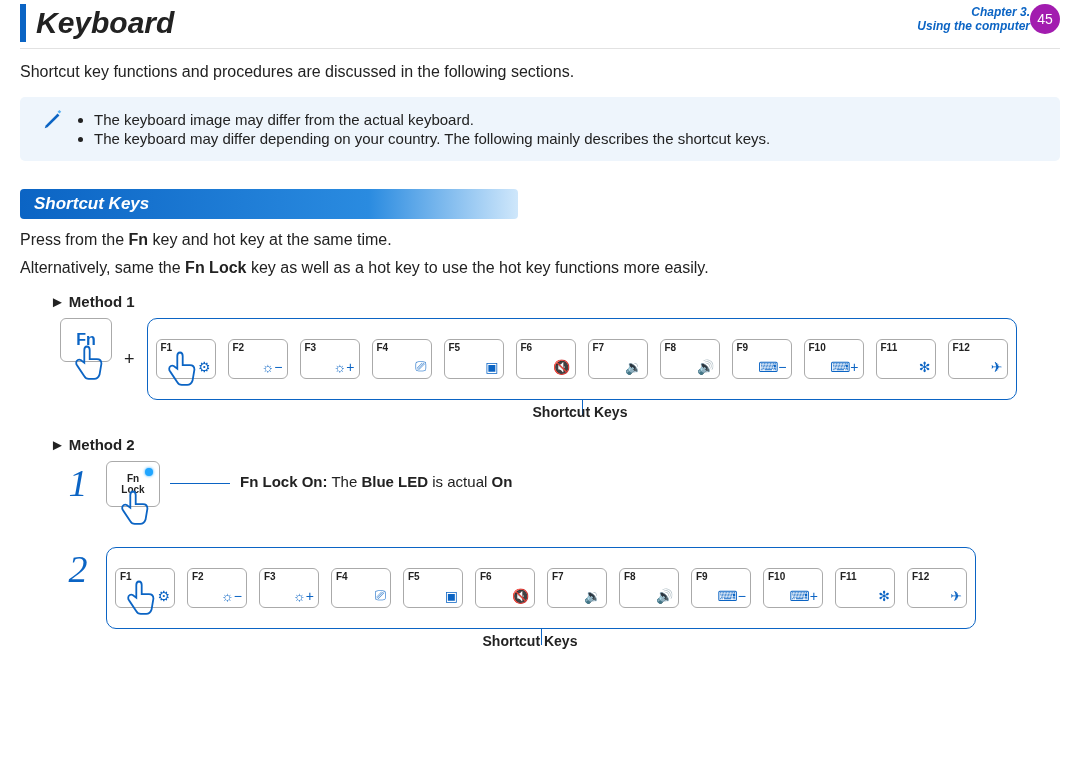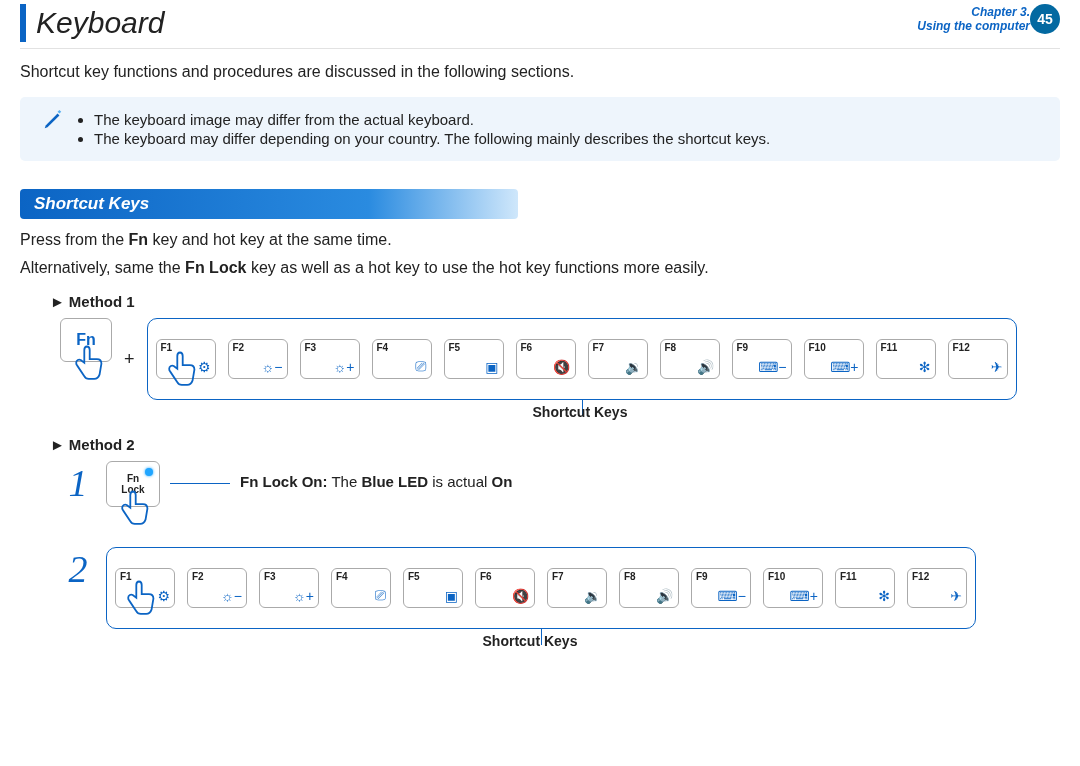--- a/index.html
+++ b/index.html
@@ -1,23 +1,23 @@
 <!DOCTYPE html>
 <html><head>
 <meta charset="utf-8">
 <style>
   body{margin:0;font-family:"Segoe UI",Arial,sans-serif;color:#222;width:1080px;background:#fff}
   .page{padding:0 20px 30px 20px}
   .hdr{display:flex;align-items:flex-start;justify-content:space-between;padding:4px 0 6px 0;border-bottom:1px solid #e2e2e2}
   .title-wrap{display:flex;align-items:center}
   .blue-bar{width:6px;height:38px;background:#0b64c4;margin-right:10px}
-  .title{font-size:30px;font-weight:400;font-style:italic;color:#222}
+  .title{font-size:30px;font-weight:700;font-style:italic;color:#222}
   .hdr-right{display:flex;align-items:center;}
   .hdr-text{text-align:right;font-size:12px;font-weight:700;font-style:italic;color:#0b64c4;line-height:1.2}
-  .page-num{width:30px;height:30px;border-radius:50%;background:#0369a1;color:#fff;display:flex;align-items:center;justify-content:center;font-size:14px;font-weight:700}
+  .page-num{width:30px;height:30px;border-radius:50%;background:#a21caf;color:#fff;display:flex;align-items:center;justify-content:center;font-size:14px;font-weight:400}
   .intro{margin:14px 0 16px 0;font-size:16px}
   .note-box{background:#eef5fc;border-radius:5px;padding:12px 22px;display:flex;gap:12px}
   .note-icon{width:22px;height:22px;flex:0 0 22px}
   .note-list{list-style:disc;margin:0;padding-left:18px;font-size:15px}
   .note-list li{margin:2px 0}
   .sec-head{margin:28px 0 12px 0;font-size:17px;font-weight:700;font-style:italic;color:#fff;padding:5px 14px;border-radius:4px;background:linear-gradient(90deg,#0b64c4 0%,#2a8be0 70%,#cfe7fb 100%);width:470px}
   .para{font-size:16px;margin:10px 0}
   b{font-weight:700}
   .sub-head{font-size:15px;font-weight:700;margin:16px 0 8px 30px}
   .tri{display:inline-block;margin-right:4px}

